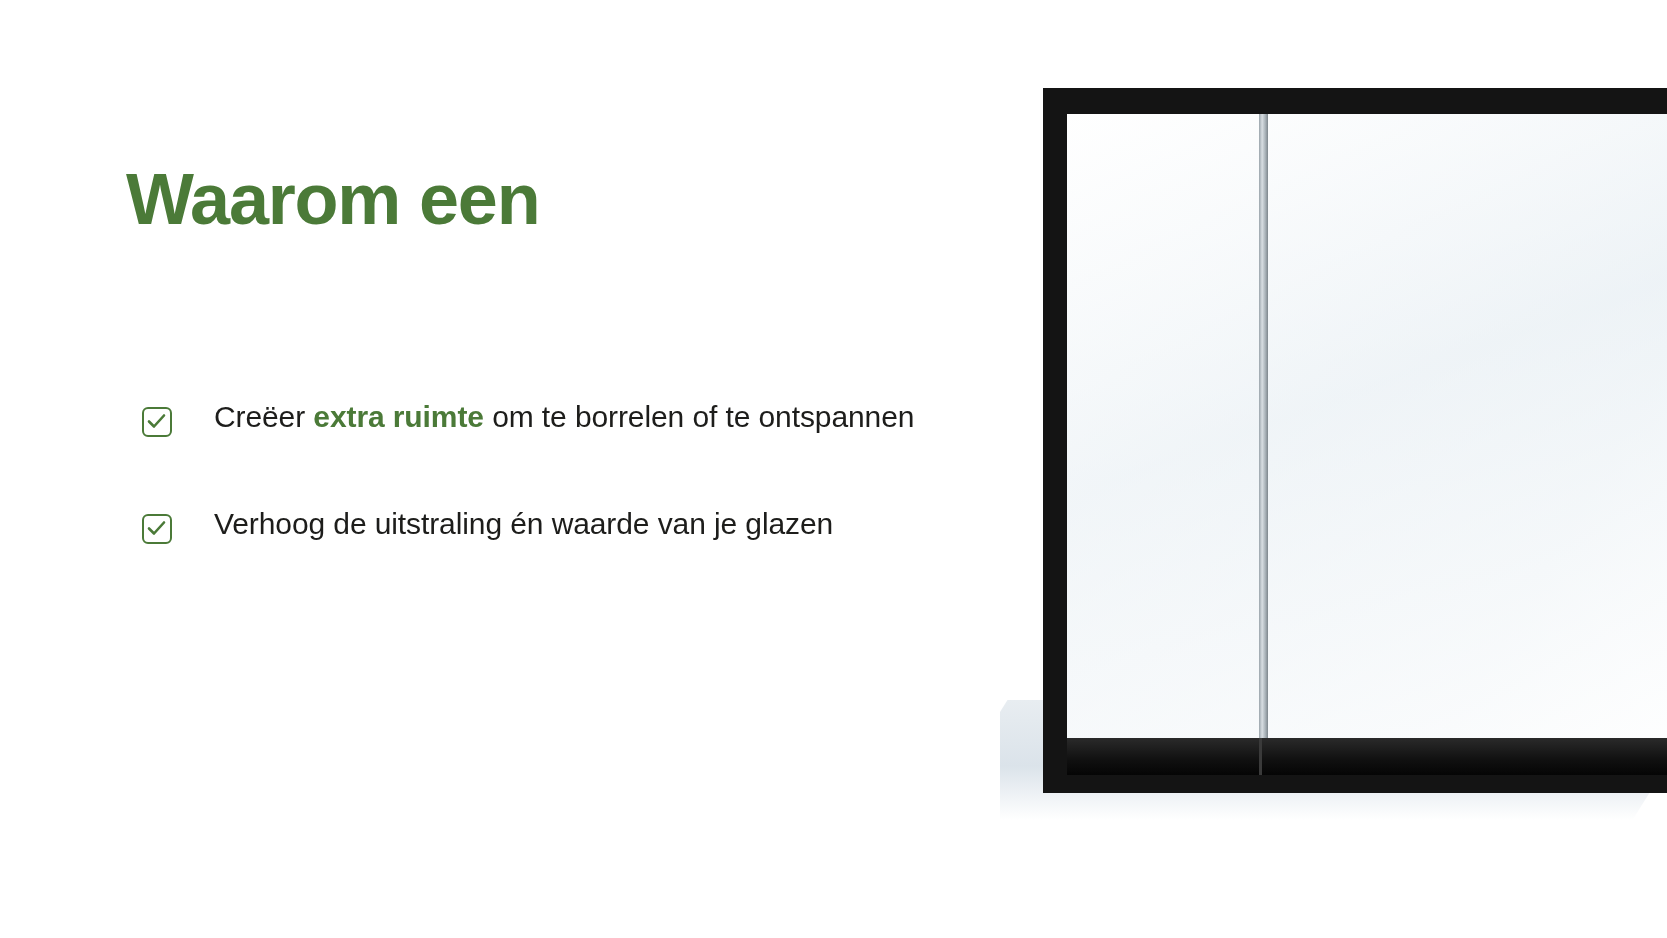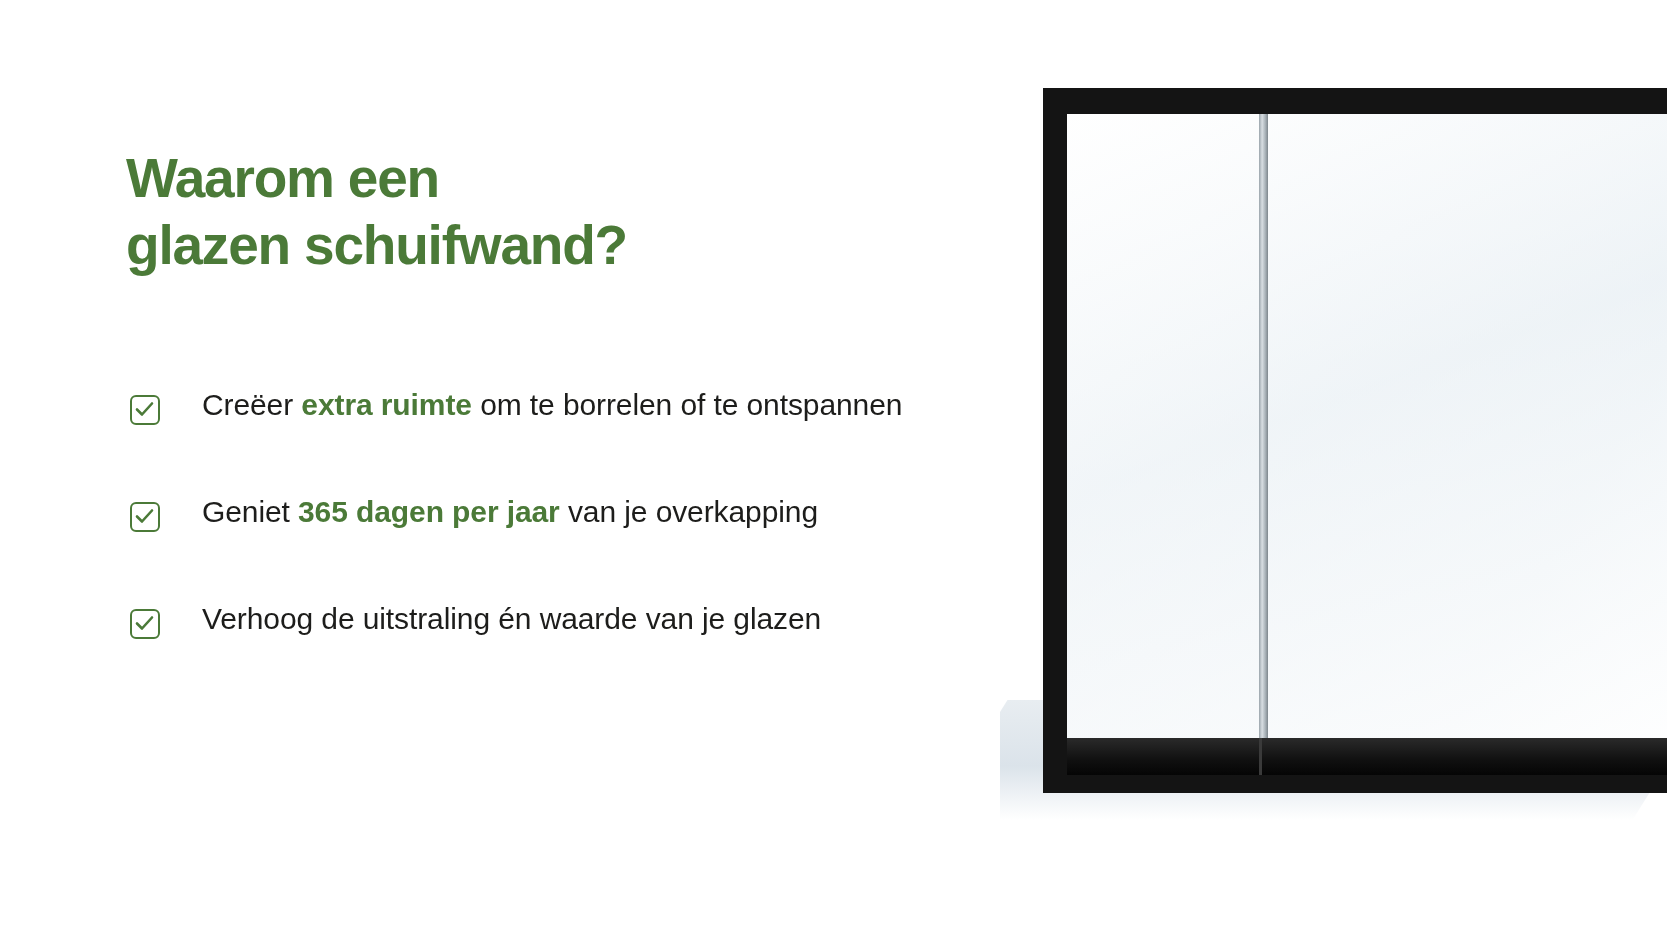--- a/index.html
+++ b/index.html
@@ -22,21 +22,21 @@
     overflow: hidden;
   }
 
   
   .heading {
     position: absolute;
     left: 126px;
     top: 108px;
     width: 900px;
     color: #4b7a38;
-    font-size: 55px;
+    font-size: 72px;
     font-weight: bold;
     line-height: 1.22;
     letter-spacing: -1.2px;
   }
   .heading .line {
     display: block;
     white-space: nowrap;
   }
 
   
@@ -147,45 +147,34 @@
     background: #3a3a3a;
   }
 </style>
 </head>
 <body>
 
 <div class="slide">
 
   <h1 class="heading">
     <span class="line">Waarom een</span>
-    <span class="line">glazen schuifwand?</span>
   </h1>
 
-  <ul class="bullets" style="list-style:none;margin:0;padding:0;">
+  <ul class="bullets" style="list-style:none;margin:12px;padding:0;">
     <li class="bullet-row">
       <span class="check-box">
         <svg width="19" height="19" viewBox="0 0 19 19" aria-hidden="true">
           <polyline points="2,9.5 7,14.5 17,3.5" fill="none" stroke="#4b7a38" stroke-width="2.6" stroke-linecap="round" stroke-linejoin="round"></polyline>
         </svg>
       </span>
       <span class="bullet-text">
         <span>Creëer </span><b>extra ruimte</b><span> om te borrelen of te ontspannen</span>
       </span>
     </li>
 
-    <li class="bullet-row">
-      <span class="check-box">
-        <svg width="19" height="19" viewBox="0 0 19 19" aria-hidden="true">
-          <polyline points="2,9.5 7,14.5 17,3.5" fill="none" stroke="#4b7a38" stroke-width="2.6" stroke-linecap="round" stroke-linejoin="round"></polyline>
-        </svg>
-      </span>
-      <span class="bullet-text">
-        <span>Geniet </span><b>365 dagen per jaar</b><span> van je overkapping</span>
-      </span>
-    </li>
 
 
     <li class="bullet-row">
       <span class="check-box">
         <svg width="19" height="19" viewBox="0 0 19 19" aria-hidden="true">
           <polyline points="2,9.5 7,14.5 17,3.5" fill="none" stroke="#4b7a38" stroke-width="2.6" stroke-linecap="round" stroke-linejoin="round"></polyline>
         </svg>
       </span>
       <span class="bullet-text">
         <span>Verhoog de uitstraling én waarde van je glazen</span>

